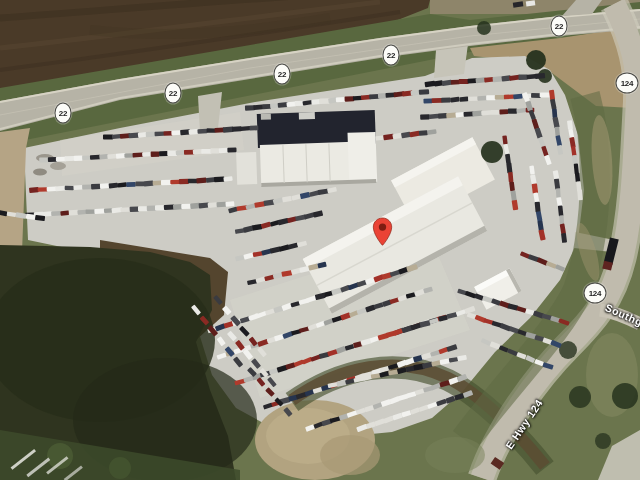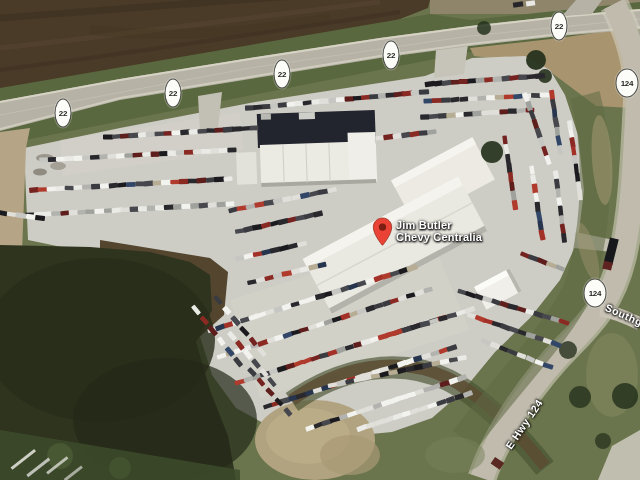--- a/index.html
+++ b/index.html
@@ -5,21 +5,21 @@
   html,body{margin:0;padding:0;background:#fff;}
   body{width:640px;height:480px;overflow:hidden;font-family:"Liberation Sans",sans-serif;}
   .map{
     position:relative;width:640px;height:480px;overflow:hidden;background:#6b754d;
     box-shadow:inset 2px 0 0 #fbfbfb, inset 0 2px 0 #fbfbfb, inset -2px 0 0 #fbfbfb;
   }
   .map svg.scene{position:absolute;left:0;top:0;}
   .overlay{position:absolute;left:0;top:0;width:100%;height:100%;pointer-events:none;}
   .shield{
     position:absolute;display:flex;align-items:center;justify-content:center;
-    height:29px;min-width:17px;padding:0 3px;box-sizing:border-box;
+    height:21px;min-width:17px;padding:0 3px;box-sizing:border-box;
     background:#fcfcf8;border:1px solid #4a4a46;border-radius:50%;
     transform:translate(-50%,-50%);
     font-size:8px;font-weight:700;color:#1c1c1c;letter-spacing:-0.2px;line-height:1;
     box-shadow:0 0 0 1px rgba(255,255,255,.25);
   }
   .shield.wide{min-width:23px;}
   .road-label{
     position:absolute;white-space:nowrap;color:#fff;
     font-size:10.5px;font-weight:700;letter-spacing:.6px;
     text-shadow:0 1px 2px rgba(0,0,0,.95),0 0 3px rgba(0,0,0,.85),1px -1px 2px rgba(0,0,0,.6);
@@ -656,18 +656,14 @@
     <div id="roadlabels">
         <div class="road-label" style="left: 524px; top: 424px; transform: translate(-50%, -50%) rotate(-56deg);">E Hwy 124</div>
         <div class="road-label" style="left: 627px; top: 316px; transform: translate(-50%, -50%) rotate(24deg);">Southga</div>
       </div>
 
     <svg class="pin" viewBox="0 0 24 34">
       <path id="pin-body" d="M12 1C6 1 1.5 5.6 1.5 11.4c0 7.8 8.1 18.1 9.8 20.2.4.5 1 .5 1.4 0 1.7-2.1 9.8-12.4 9.8-20.2C22.5 5.6 18 1 12 1z" fill="#EA4335" stroke="#8e1f12" stroke-width="0.8"></path>
       <circle id="pin-dot" cx="12" cy="11.4" r="4.2" fill="#7E1D12"></circle>
     </svg>
 
-    <div class="place-label">
-      <div>Jim Butler</div>
-      <div>Chevy Centralia</div>
-    </div>
   </div>
 </div>
 
 </body></html>

